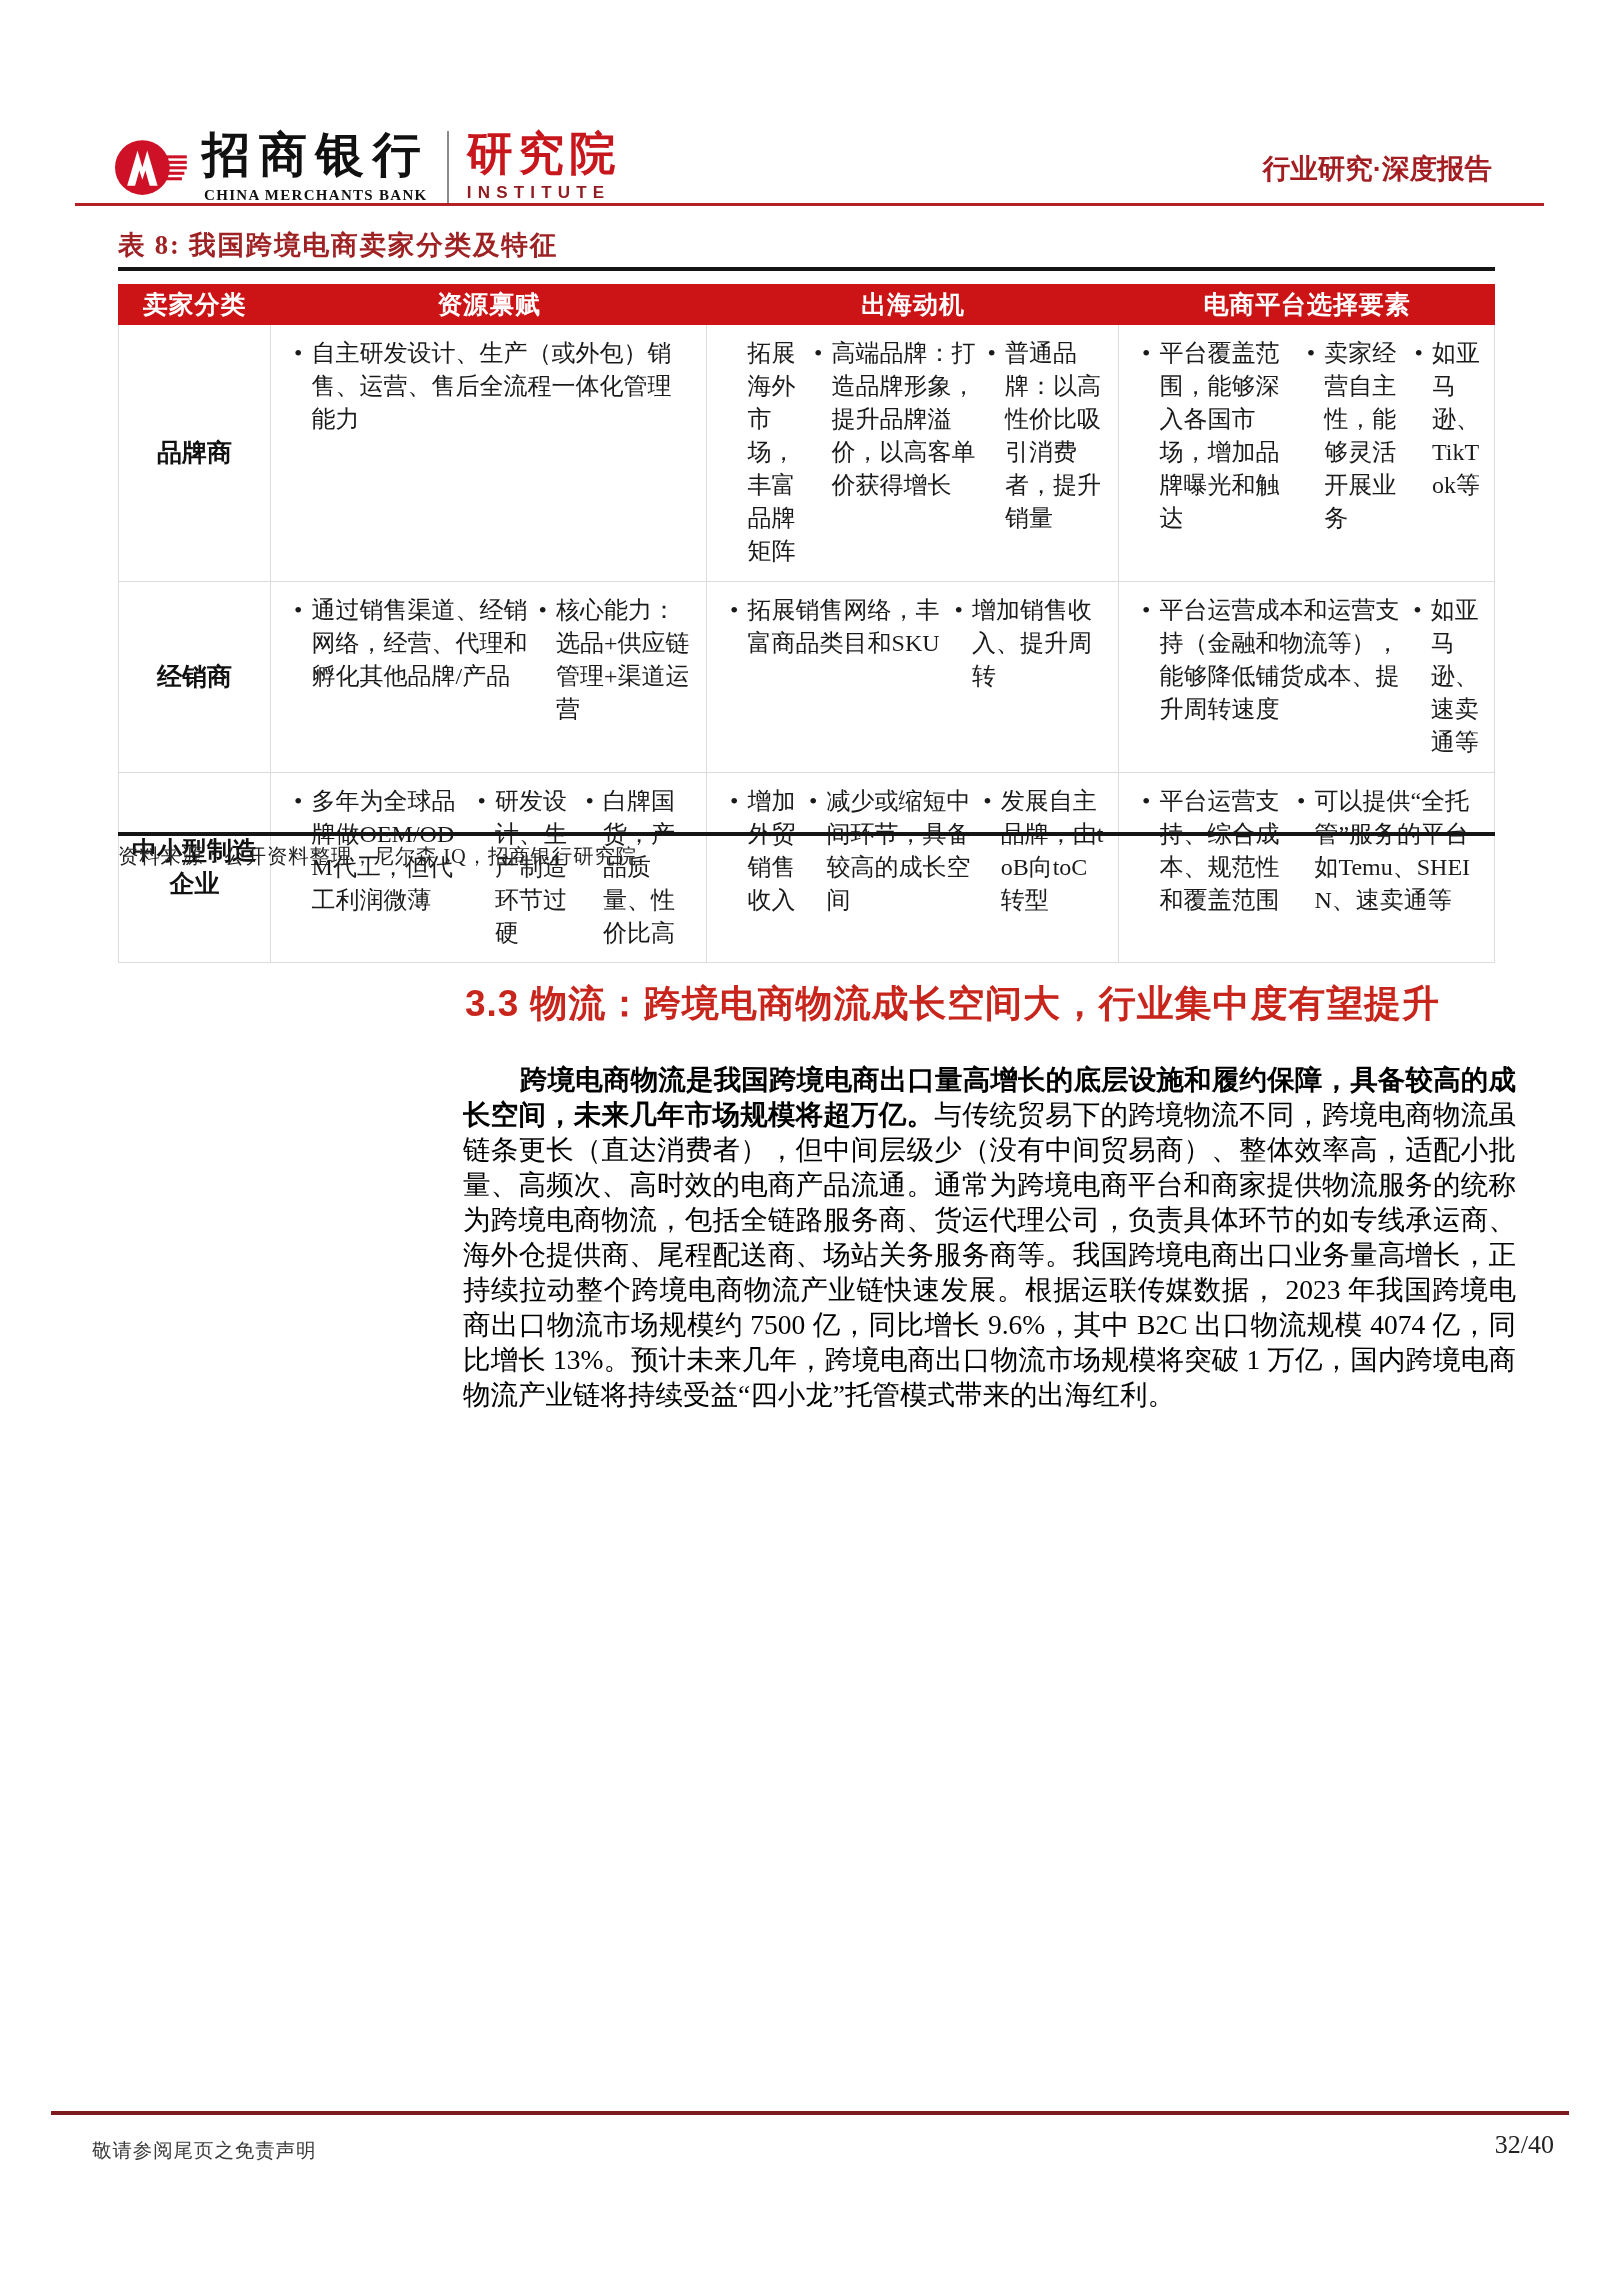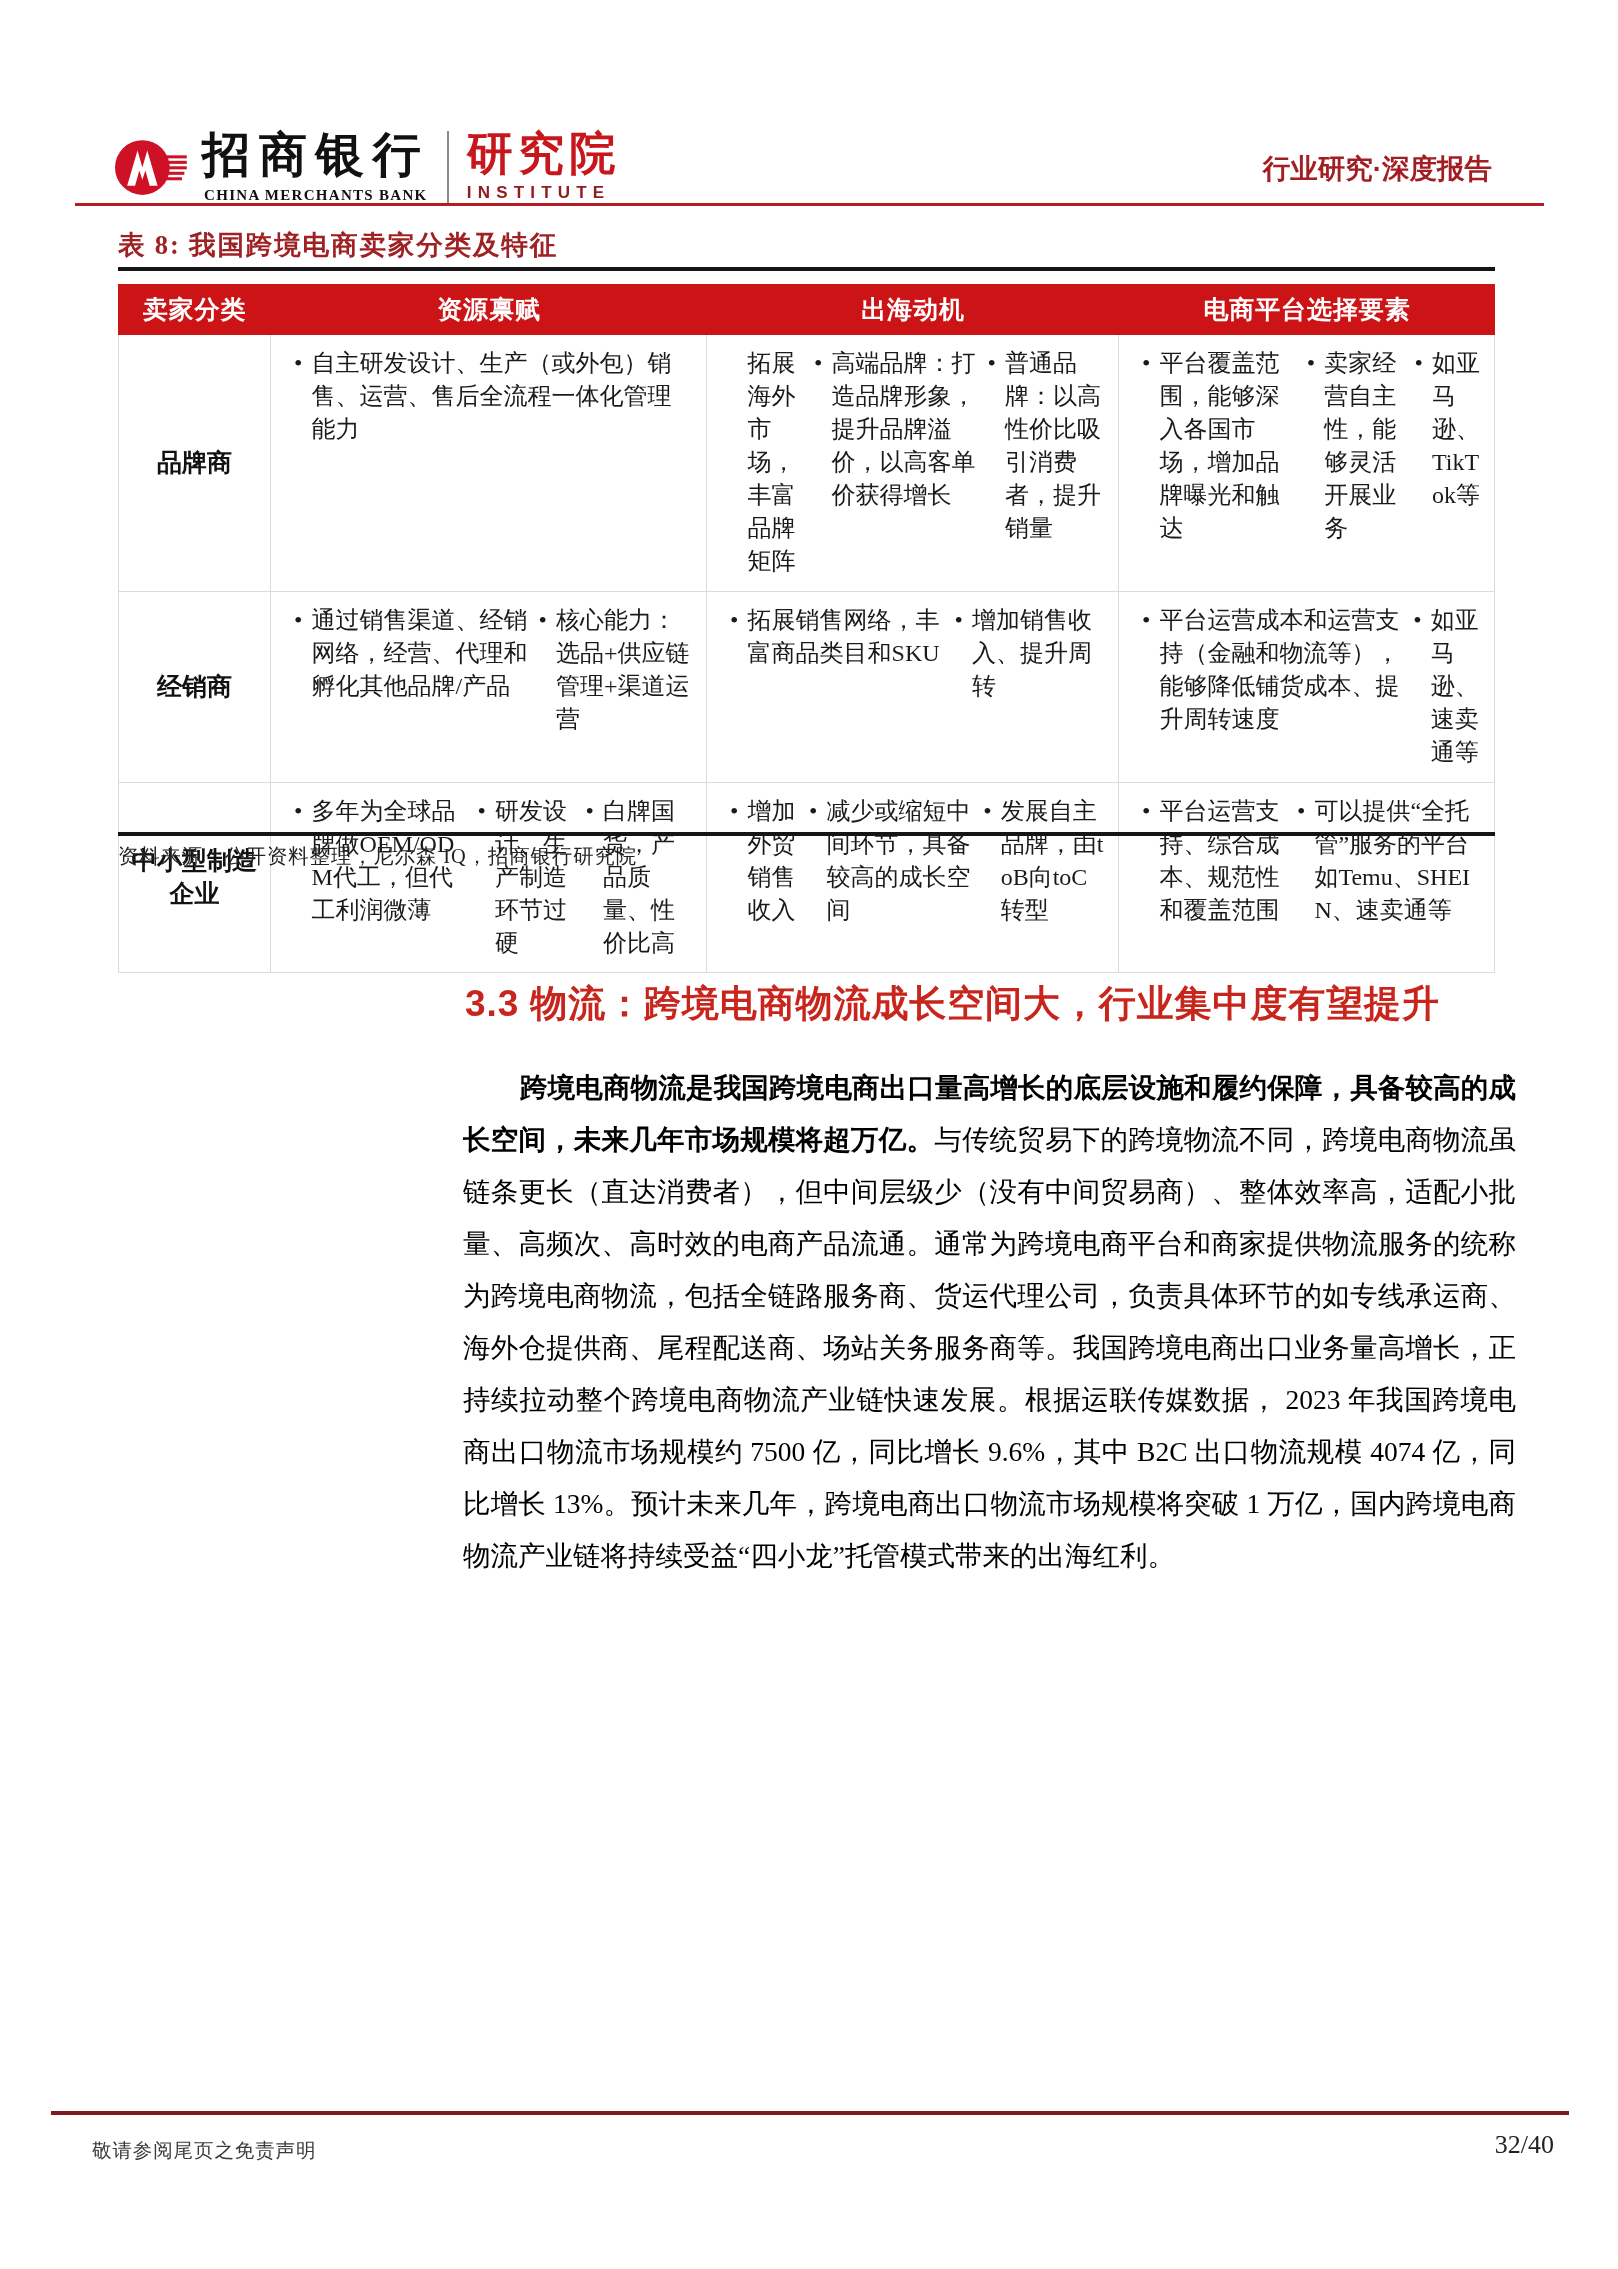--- a/index.html
+++ b/index.html
@@ -23,39 +23,39 @@
   .inst-cn { font-size:46px; font-weight:bold; color:#c8161d; letter-spacing:5.3px; line-height:53px; white-space:nowrap; }
   .inst-en { font-size:17px; font-weight:bold; color:#8f1d22; letter-spacing:6.2px; margin-top:3.5px; white-space:nowrap; }
   .report-type { position:absolute; top:151px; right:126px; font-size:27.5px; font-weight:600; color:#a21e22; white-space:nowrap; }
   .hdr-rule { position:absolute; top:203px; left:75px; width:1469px; height:2.7px; background:#b31f24; }
 
   
   .tbl-title { position:absolute; top:227px; left:118px; font-family:"Liberation Serif", serif; font-size:26.6px; font-weight:bold; color:#9e2124; letter-spacing:1.8px; white-space:nowrap; }
   .tbl-topline { position:absolute; top:267px; left:118px; width:1377px; height:3.5px; background:#151515; }
   .tbl { position:absolute; top:284px; left:118px; width:1377px; }
   .thead, .trow { display:grid; grid-template-columns:153px 436px 412px 376px; }
-  .thead { background:#cc1417; height:51px; }
+  .thead { background:#cc1417; height:41px; }
   .th { color:#ffffff; font-size:25px; font-weight:bold; display:flex; align-items:center; justify-content:center; letter-spacing:0.9px; }
   .trow { border-bottom:0.9px solid #dcdcdc; }
   .tcell { border-right:0.9px solid #dcdcdc; display:flex; flex-direction:row; justify-content:center; }
   .tcell:first-child { border-left:0.9px solid #dcdcdc; }
   .trow:nth-child(1) .tcell { min-height:167px; }
   .trow:nth-child(2) .tcell { min-height:151px; }
   .trow:nth-child(3) .tcell { min-height:167px; }
   .cat { align-items:center; font-size:25px; font-weight:bold; color:#111; text-align:center; padding:0 3.5px; }
   .list { padding:12.4px 14px 12.4px 14px; }
   .li { display:flex; font-family:"Liberation Serif", serif; font-size:24px; line-height:33px; color:#1a1a1a; }
   .dot { flex:0 0 26.6px; text-align:center; }
   .txt { flex:1; word-break:break-all; }
   .tbl-botline { position:absolute; top:832px; left:118px; width:1377px; height:3.5px; background:#151515; }
   .tbl-source { position:absolute; top:842px; left:118px; font-family:"Liberation Serif", serif; font-size:20.4px; color:#222; letter-spacing:0.9px; }
 
   
   .sec-heading { position:absolute; top:979px; left:465px; font-size:37px; font-weight:bold; color:#c8251d; letter-spacing:0.9px; white-space:nowrap; }
-  .body-para { position:absolute; top:1062px; left:463px; width:1053px; font-family:"Liberation Serif", serif; font-size:27.5px; line-height:52px; color:#000; text-align:justify; text-indent:57px; word-break:break-word; }
+  .body-para { position:absolute; top:1062px; left:463px; width:1053px; font-family:"Liberation Serif", serif; font-size:27.5px; line-height:35px; color:#000; text-align:justify; text-indent:57px; word-break:break-word; }
   .body-para .b { font-weight:bold; font-family:"Liberation Sans", sans-serif; }
 
   
   .ftr-rule { position:absolute; top:2111px; left:51px; width:1518px; height:3.5px; background:#7d1b20; }
   .ftr-disclaimer { position:absolute; top:2137px; left:92px; font-family:"Liberation Serif", serif; font-size:19.5px; color:#3a3a3a; letter-spacing:0.9px; }
   .ftr-page { position:absolute; top:2130px; right:64px; font-family:"Liberation Serif", serif; font-size:26px; color:#222; }
 </style>
 </head>
 <body>
 

